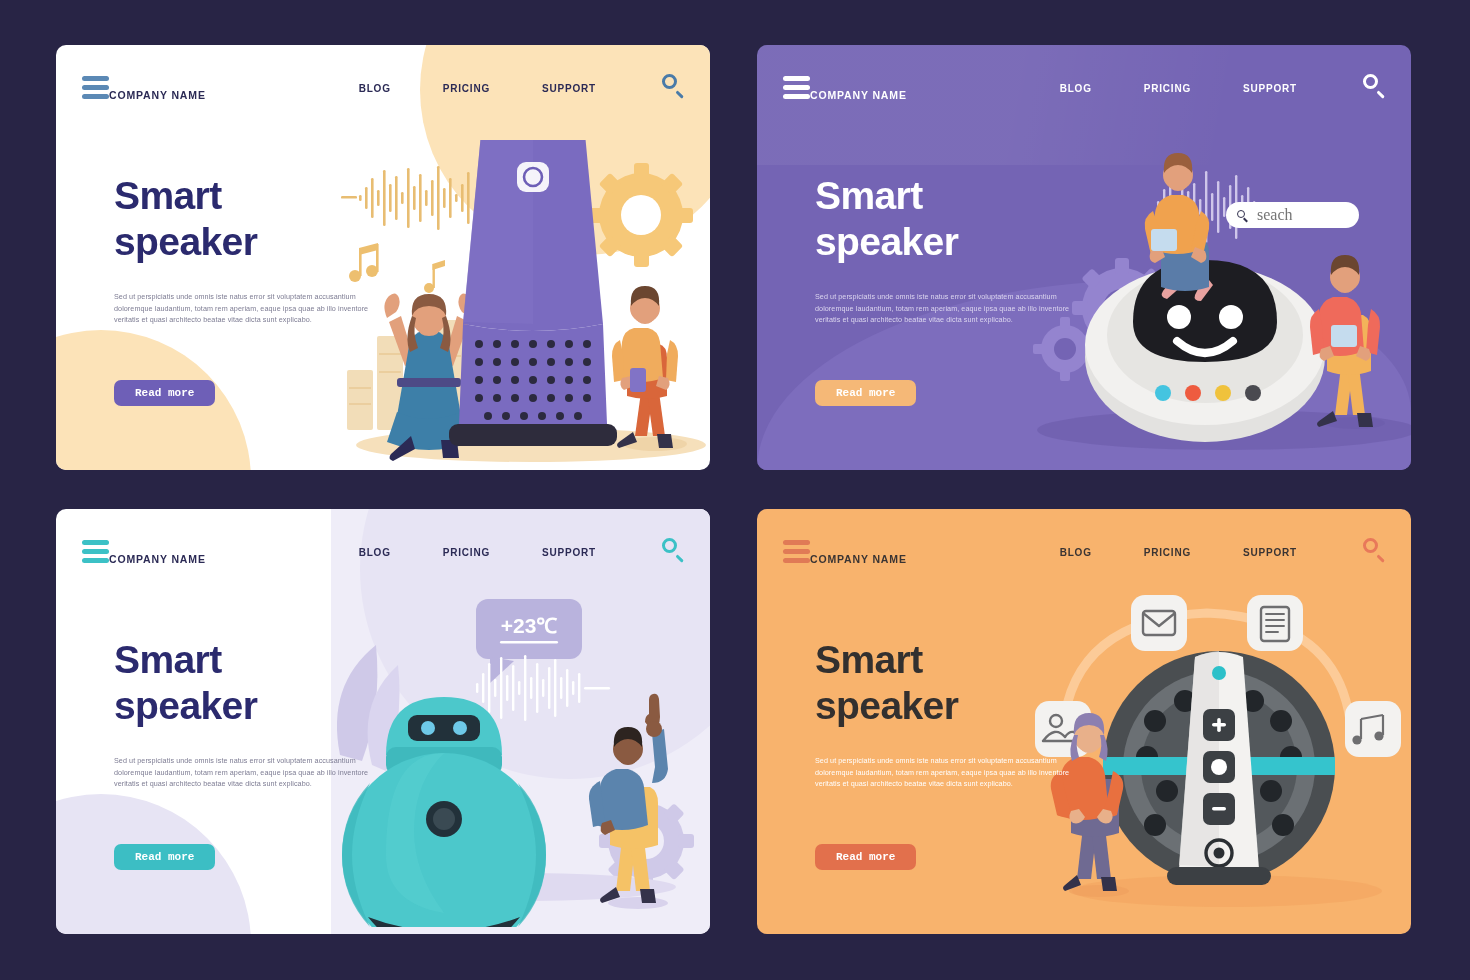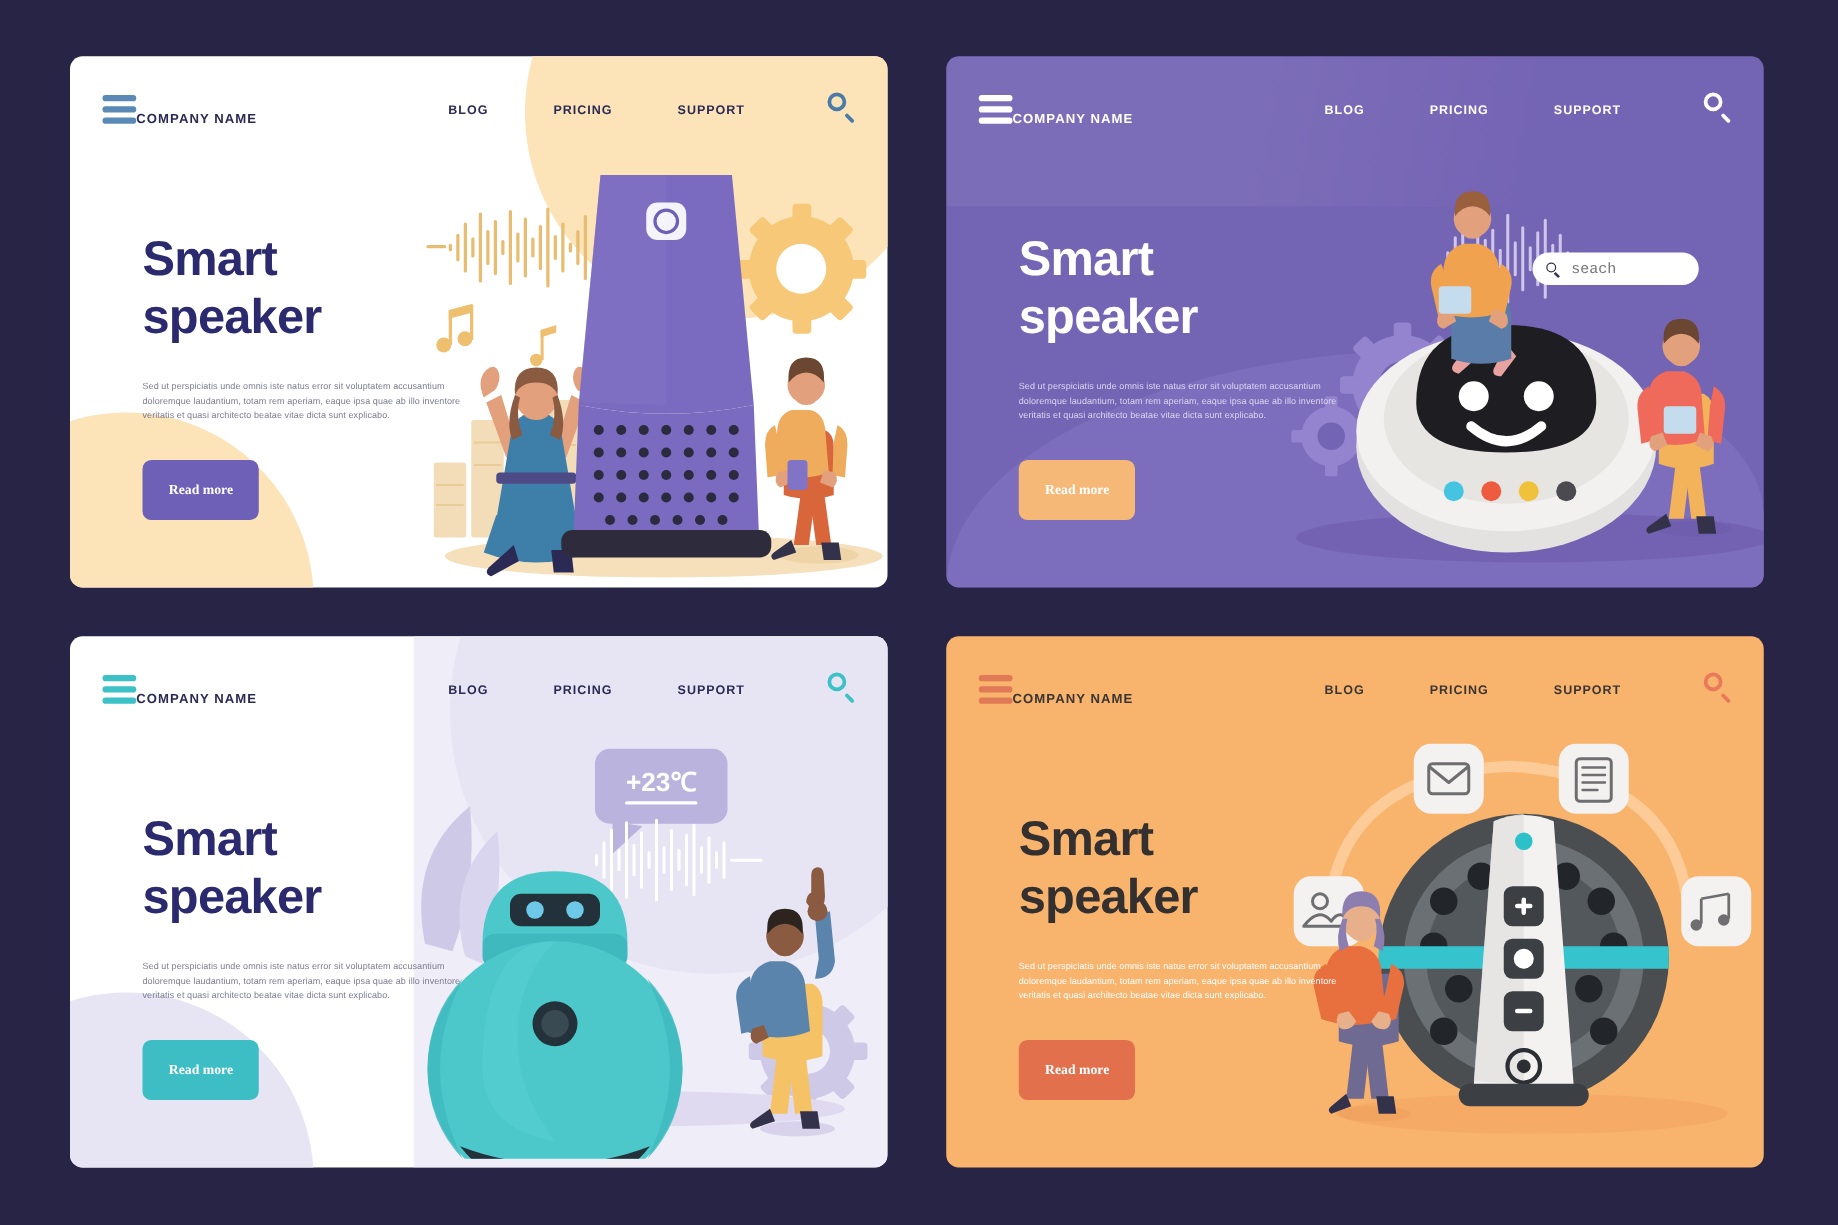--- a/index.html
+++ b/index.html
@@ -46,26 +46,26 @@
   .company { font-size:10.5px; font-weight:bold; letter-spacing:.85px; }
   .nav { margin-left:auto; display:flex; align-items:center; gap:52px; }
   .nav a { font-size:10px; font-weight:bold; letter-spacing:.8px; text-decoration:none; }
   .search-ico { width:22px; height:22px; position:relative; margin-left:14px; margin-bottom:6px; }
   .search-ico b { position:absolute; left:0; top:0; width:15px; height:15px;
                   border:3.2px solid currentColor; border-radius:50%; }
   .search-ico s { position:absolute; right:0px; bottom:0px; width:9px; height:3.4px;
                   background:currentColor; border-radius:2px; transform:rotate(45deg); }
 
   
-  .copy { position:absolute; left:58px; top:140px; width:270px; z-index:15; }
+  .copy { position:absolute; left:58px; top:128px; width:270px; z-index:15; }
   .h1 { font-size:39px; line-height:46px; font-weight:bold; letter-spacing:-.6px; }
   .lead { margin-top:26px; font-size:7.2px; line-height:11.6px; letter-spacing:.07px; }
-  .btn { display:inline-block; margin-top:30px; padding:18px 21px; border-radius:7px;
+  .btn { display:inline-block; margin-top:54px; padding:7px 21px; border-radius:7px;
          font-size:11px; font-weight:bold; color:#ffffff; border:none; cursor:pointer;
-         font-family:Liberation Serif, serif; }
+         font-family:Liberation Mono, monospace; }
 
   
   #panel-1 .burger i { background:#5b89b5; }
   #panel-1 .company  { color:#2b2a55; }
   #panel-1 .nav a    { color:#2b2a55; }
   #panel-1 .search-ico { color:#4a7ba8; }
   #panel-1 .h1 { color:#2b2a6e; }
   #panel-1 .lead { color:#7d7c93; }
   #panel-1 .btn { background:#6e5fb7; }
 
@@ -95,22 +95,22 @@
 
   
   .search-pill { position:absolute; right:52px; top:157px; width:133px; height:26px;
                  background:#ffffff; border-radius:14px; display:flex; align-items:center;
                  padding:0 11px; gap:9px; z-index:25; }
   .search-pill .mini { width:11px; height:11px; position:relative; color:#33324f; flex:none; }
   .search-pill .mini b { position:absolute; left:0; top:0; width:8px; height:8px;
                          border:1.8px solid currentColor; border-radius:50%; }
   .search-pill .mini s { position:absolute; right:0; bottom:0; width:5px; height:1.9px;
                          background:currentColor; transform:rotate(45deg); }
-  .search-pill input { border:none; outline:none; font-size:12px; color:#9a98ab;
-                       font-family:Liberation Mono, monospace; width:100%; background:transparent; }
+  .search-pill input { border:none; outline:none; font-size:16px; color:#9a98ab;
+                       font-family:Liberation Serif, serif; width:100%; background:transparent; }
 
   
   .art { position:absolute; inset:0; z-index:10; pointer-events:none; }
   .art svg { position:absolute; }
 </style>
 </head>
 <body>
 
 <div class="stage">
 

